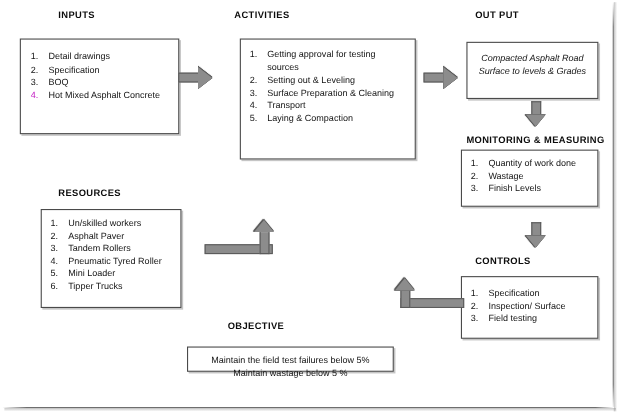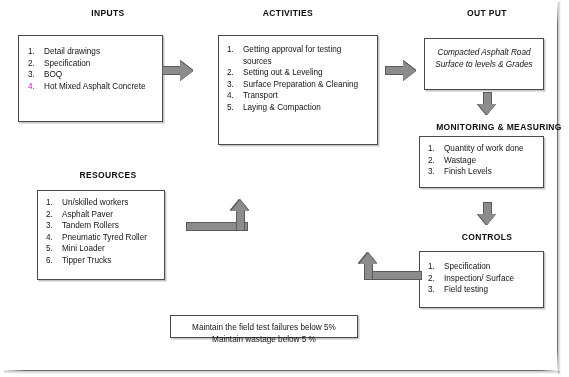--- a/index.html
+++ b/index.html
@@ -33,21 +33,20 @@
   }
 
   
   .heading{
     position:absolute;
     font-size:8.5px;
     font-weight:bold;
     letter-spacing:.35px;
     color:#0d0d0d;
     white-space:nowrap;
-    text-align:center;
   }
 
   
   .box{
     position:absolute;
     background:#ffffff;
     border:1px solid #4a4a4a;
     box-sizing:border-box;
     box-shadow:1.5px 1.5px 0 rgba(150,150,150,.55);
   }
@@ -289,19 +288,20 @@
       </li>
     </ol>
   </div>
 
   <div class="elbow" style="left:186px;top:198px;width:72px;height:35px;">
     <span class="hbar" style="left:0px;top:24px;width:62px;"></span>
     <span class="vbar" style="left:50px;top:13px;height:20px;"></span>
     <span class="uphead" style="left:45px;top:2px;"></span>
   </div>
 
+  <div class="heading" style="left:207px;top:291px;width:110px;">OBJECTIVE</div>
 
   <div class="box" style="left:170px;top:315px;width:188px;height:23px;">
     <div class="plain-text" style="margin-top:6px;">Maintain the field test failures below 5%</div>
     <div class="plain-text">Maintain wastage below 5 %</div>
   </div>
 
 </div>
 
 </body></html>

